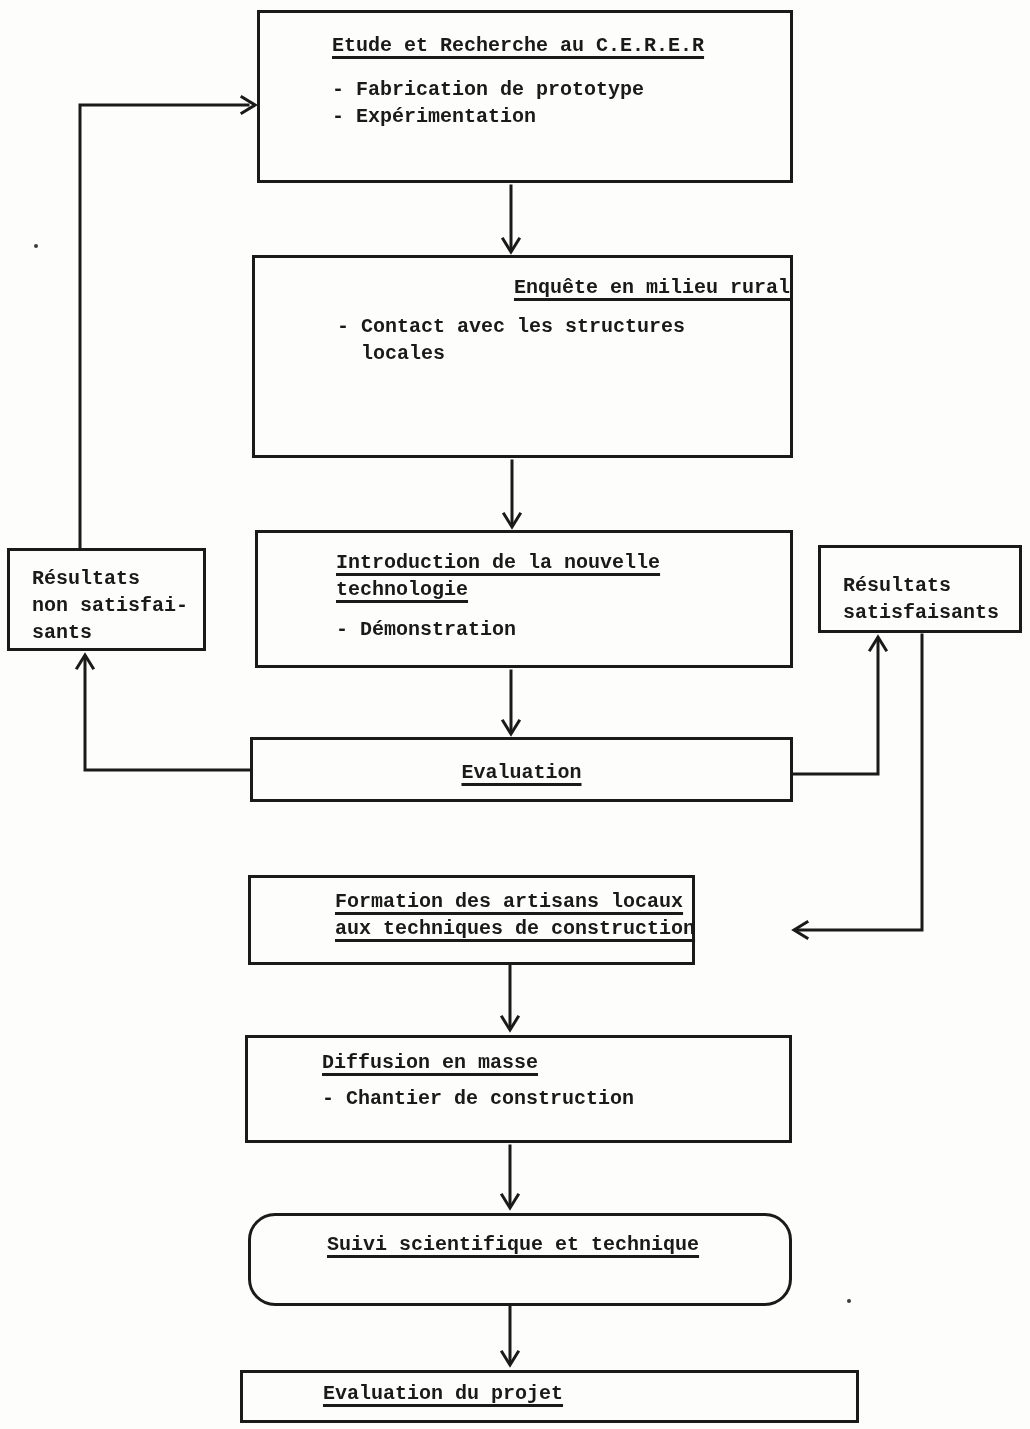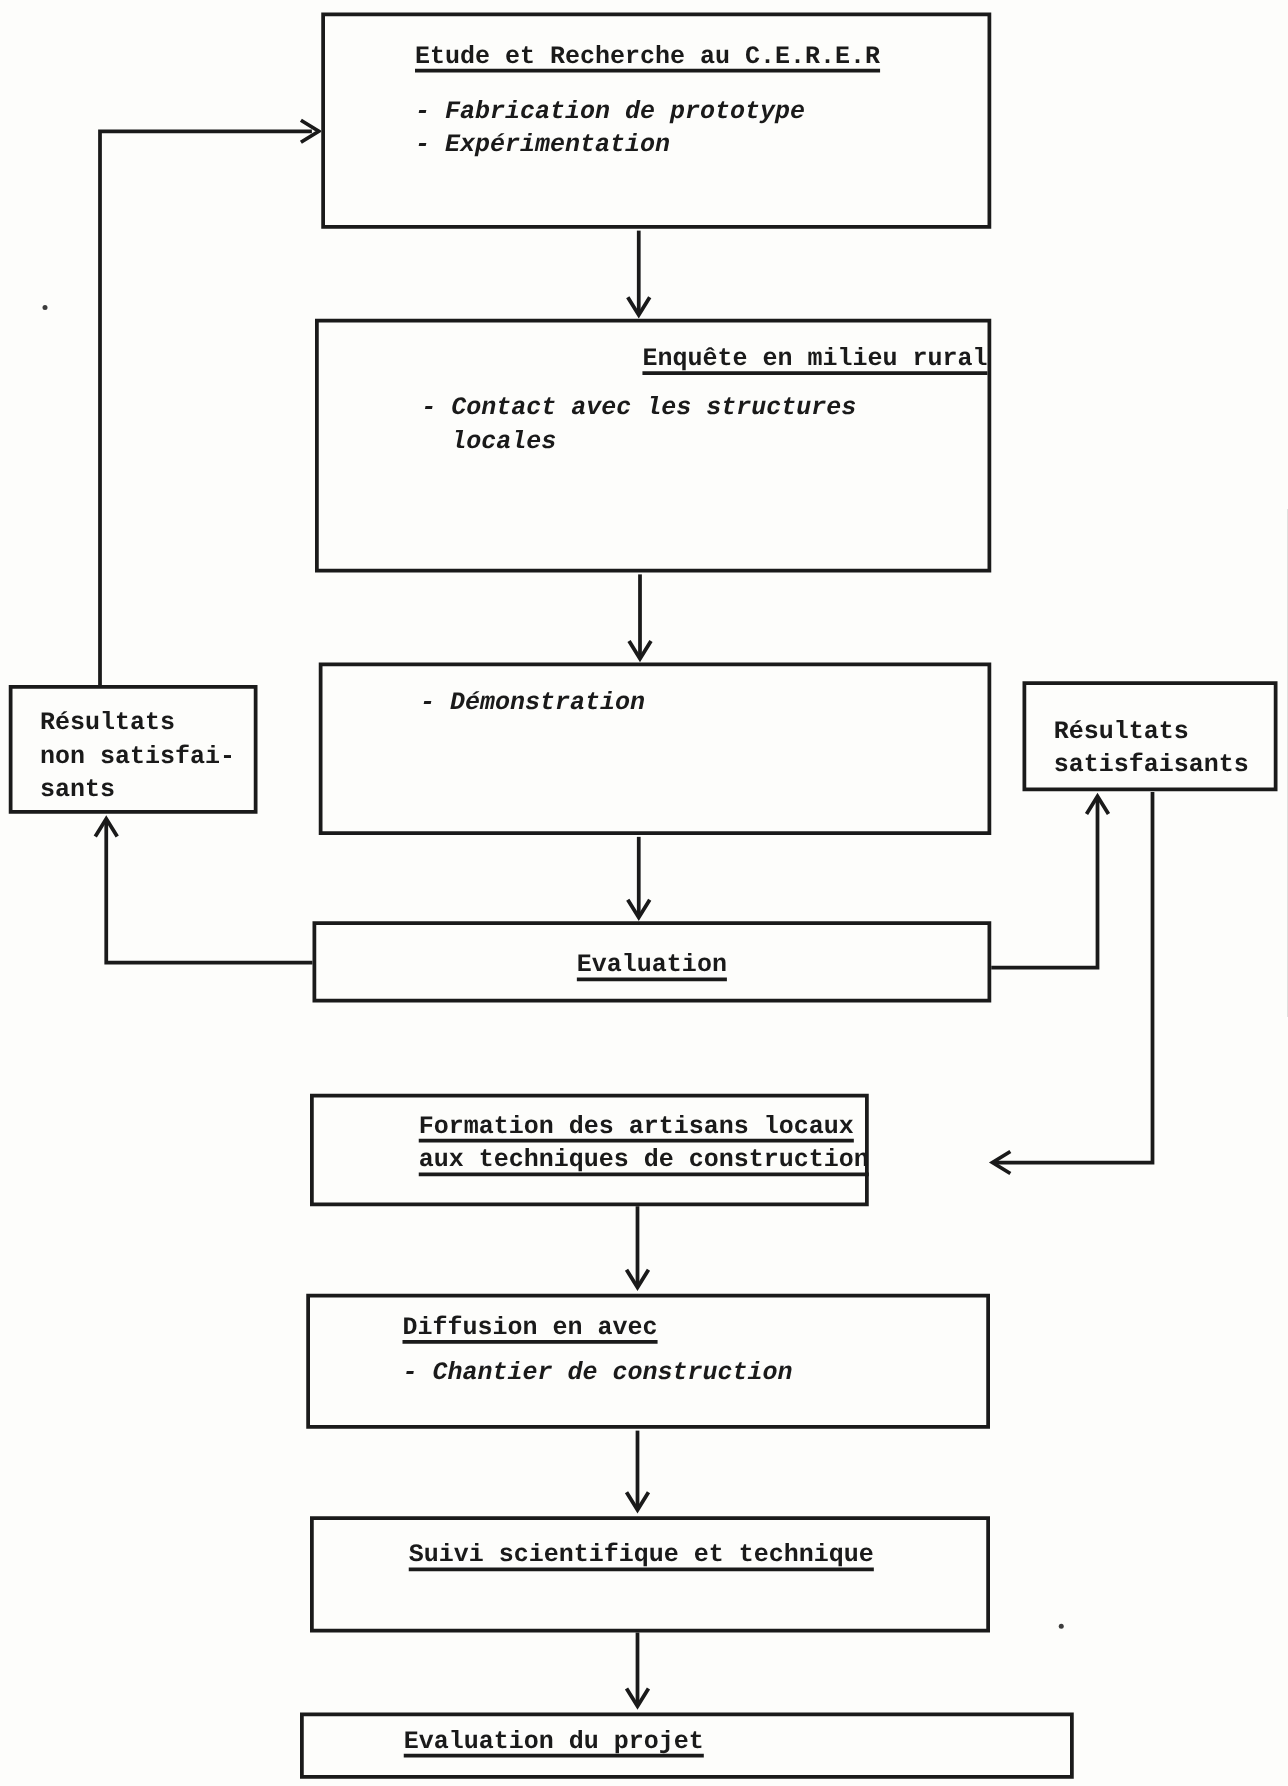--- a/index.html
+++ b/index.html
@@ -29,37 +29,37 @@
     line-height: 27px;
     font-weight: bold;
   }
   .title {
     white-space: pre;
     text-decoration: underline;
     text-decoration-thickness: 2.5px;
     text-underline-offset: 5px;
   }
   .label { white-space: pre; }
-  .item  { white-space: pre; font-style: italic; }
+  .item  { white-space: pre; }
 
   
   .n-etude      { left: 257px; top: 10px;   width: 536px; height: 173px; padding: 19px 0 16px 72px; }
   .n-etude .title { margin-bottom: 17px; }
   .n-enquete    { left: 252px; top: 255px;  width: 541px; height: 203px; padding: 16px 0 0 82px; }
   .n-enquete .title { margin-bottom: 12px; text-align: right; }
   .n-enquete .gap-top { margin-top: 12px; }
   .n-intro      { left: 255px; top: 530px;  width: 538px; height: 138px; padding: 16px 0 0 78px; }
   .n-intro .title { margin-bottom: 13px; }
   .n-eval       { left: 250px; top: 737px;  width: 543px; height: 65px;  padding-top: 19px; text-align: center; }
   .n-resneg     { left: 7px;   top: 548px;  width: 199px; height: 103px; padding: 14px 0 0 22px; }
   .n-respos     { left: 818px; top: 545px;  width: 204px; height: 88px;  padding: 24px 0 0 22px; }
   .n-formation  { left: 248px; top: 875px;  width: 447px; height: 90px;  padding: 10px 0 0 84px; }
   .n-diffusion  { left: 245px; top: 1035px; width: 547px; height: 108px; padding: 11px 0 0 74px; }
   .n-diffusion .title { margin-bottom: 9px; }
-  .n-suivi      { left: 248px; top: 1213px; width: 544px; height: 93px;  padding: 15px 0 0 76px; }
+  .n-suivi      { left: 248px; top: 1213px; width: 544px; height: 93px;  padding: 15px 0 0 76px; border-radius: 27px; }
   .n-evalproj   { left: 240px; top: 1370px; width: 619px; height: 53px;  padding: 7px 0 0 80px; }
 
   .stroke { stroke: var(--ink); stroke-width: 3; fill: none; stroke-linecap: square; stroke-linejoin: miter; }
   .dot { fill: var(--ink); opacity: .85; }
 </style>
 </head>
 <body>
 
 <div class="page">
 
@@ -105,20 +105,22 @@
     <div class="item">- Expérimentation</div>
   </div>
 
   <div class="node n-enquete">
     <div class="title">Enquête en milieu rural</div>
     <div class="item">- Contact avec les structures
   locales</div>
   </div>
 
   <div class="node n-intro">
+    <div class="title">Introduction de la nouvelle
+technologie</div>
     <div class="item">- Démonstration</div>
   </div>
 
   <div class="node n-eval">
     <span class="title">Evaluation</span>
   </div>
 
   <div class="node n-resneg">
     <div class="label">Résultats
 non satisfai-
@@ -129,21 +131,21 @@
     <div class="label">Résultats
 satisfaisants</div>
   </div>
 
   <div class="node n-formation">
     <div class="title">Formation des artisans locaux
 aux techniques de construction</div>
   </div>
 
   <div class="node n-diffusion">
-    <div class="title">Diffusion en avec</div>
+    <div class="title">Diffusion en masse</div>
     <div class="item">- Chantier de construction</div>
   </div>
 
   <div class="node n-suivi">
     <div class="title">Suivi scientifique et technique</div>
   </div>
 
   <div class="node n-evalproj">
     <div class="title">Evaluation du projet</div>
   </div>

